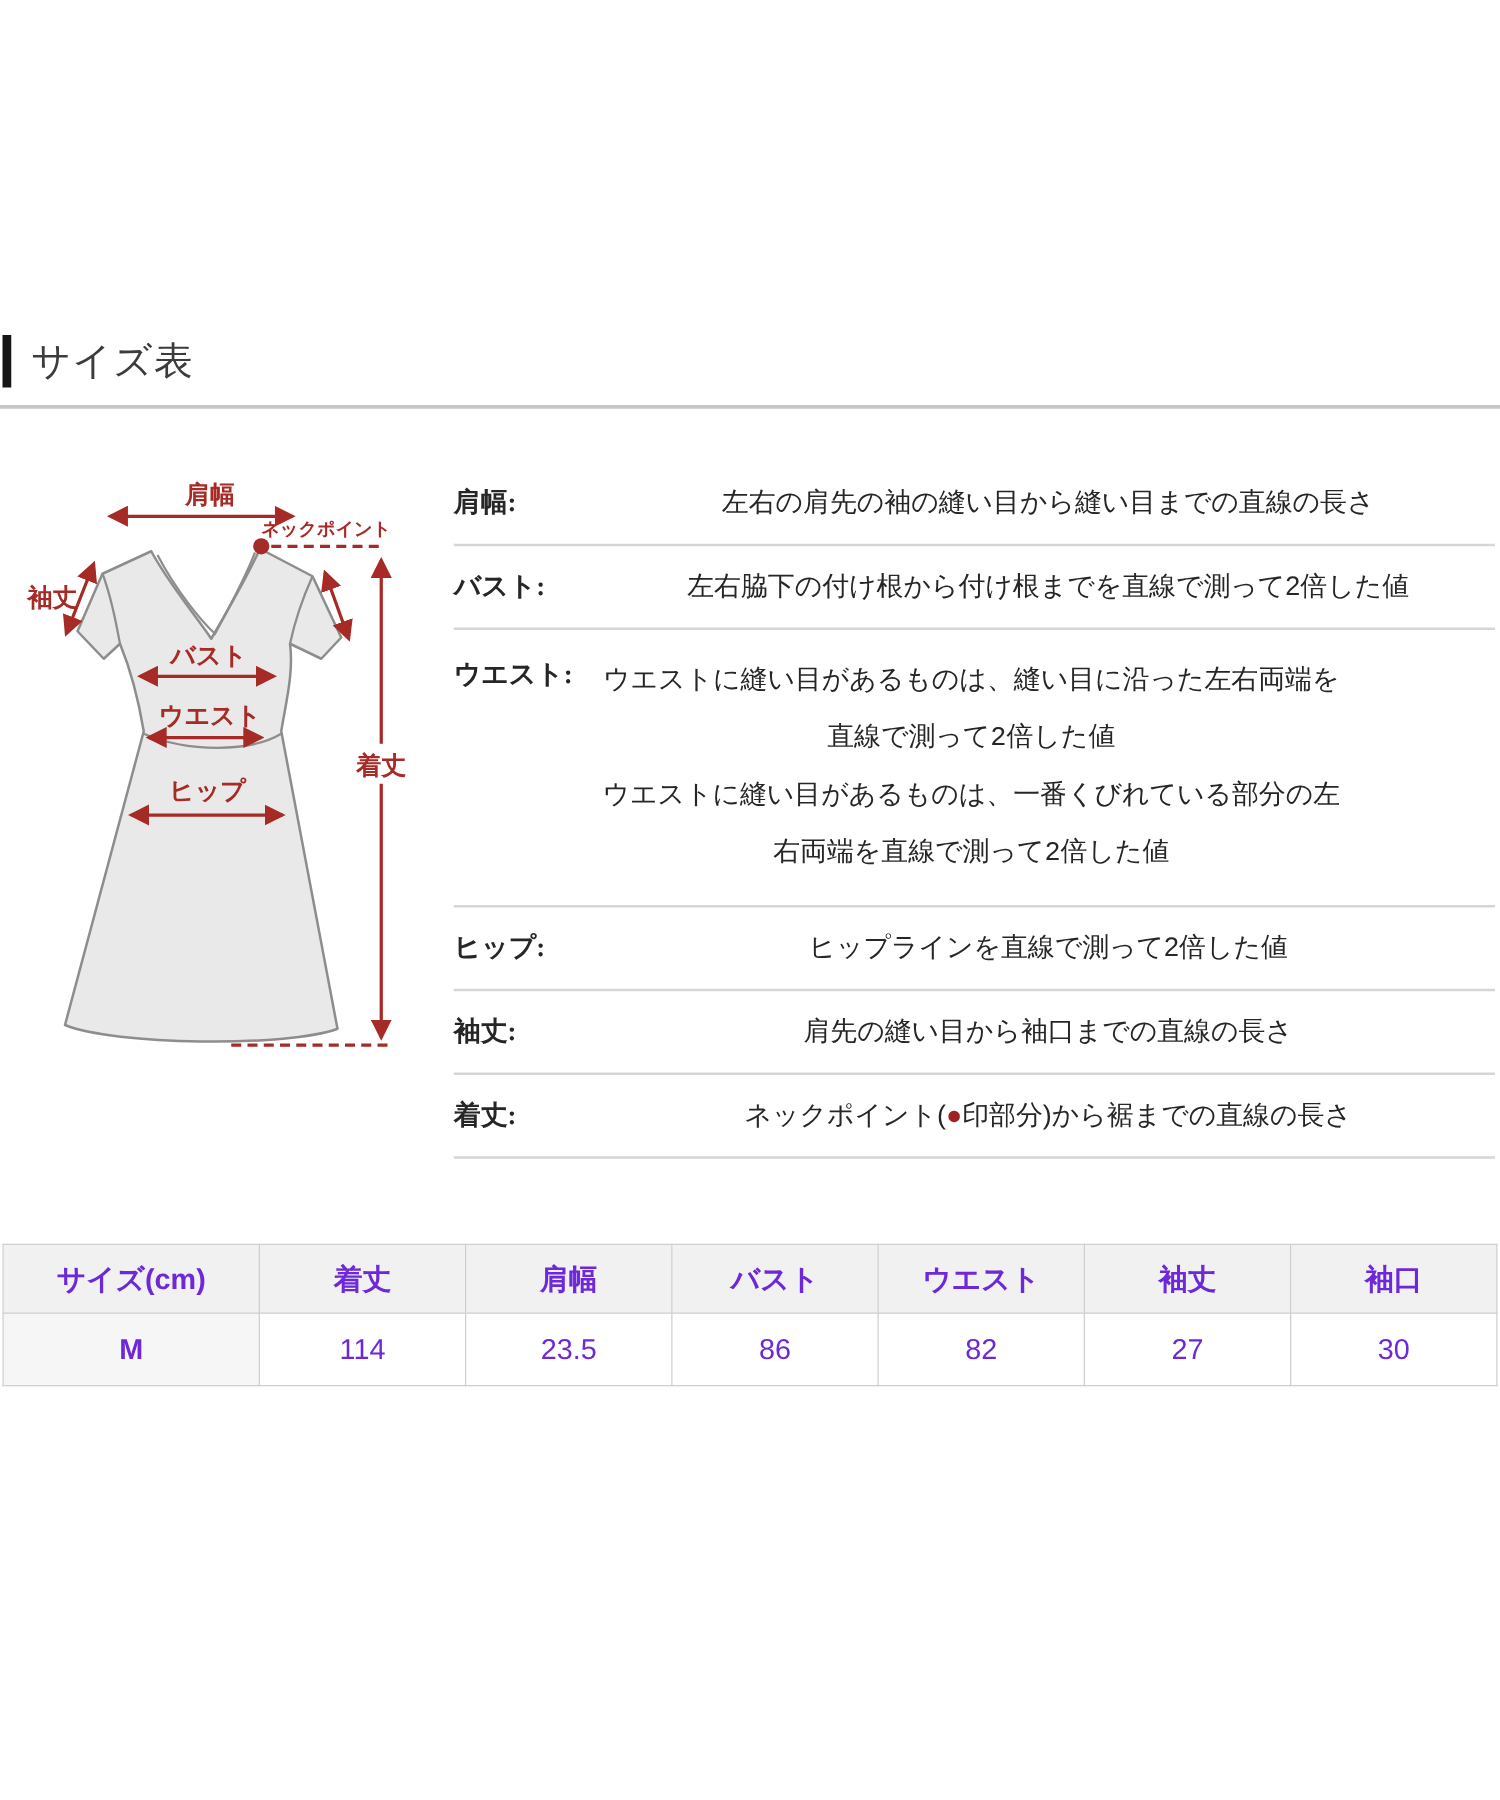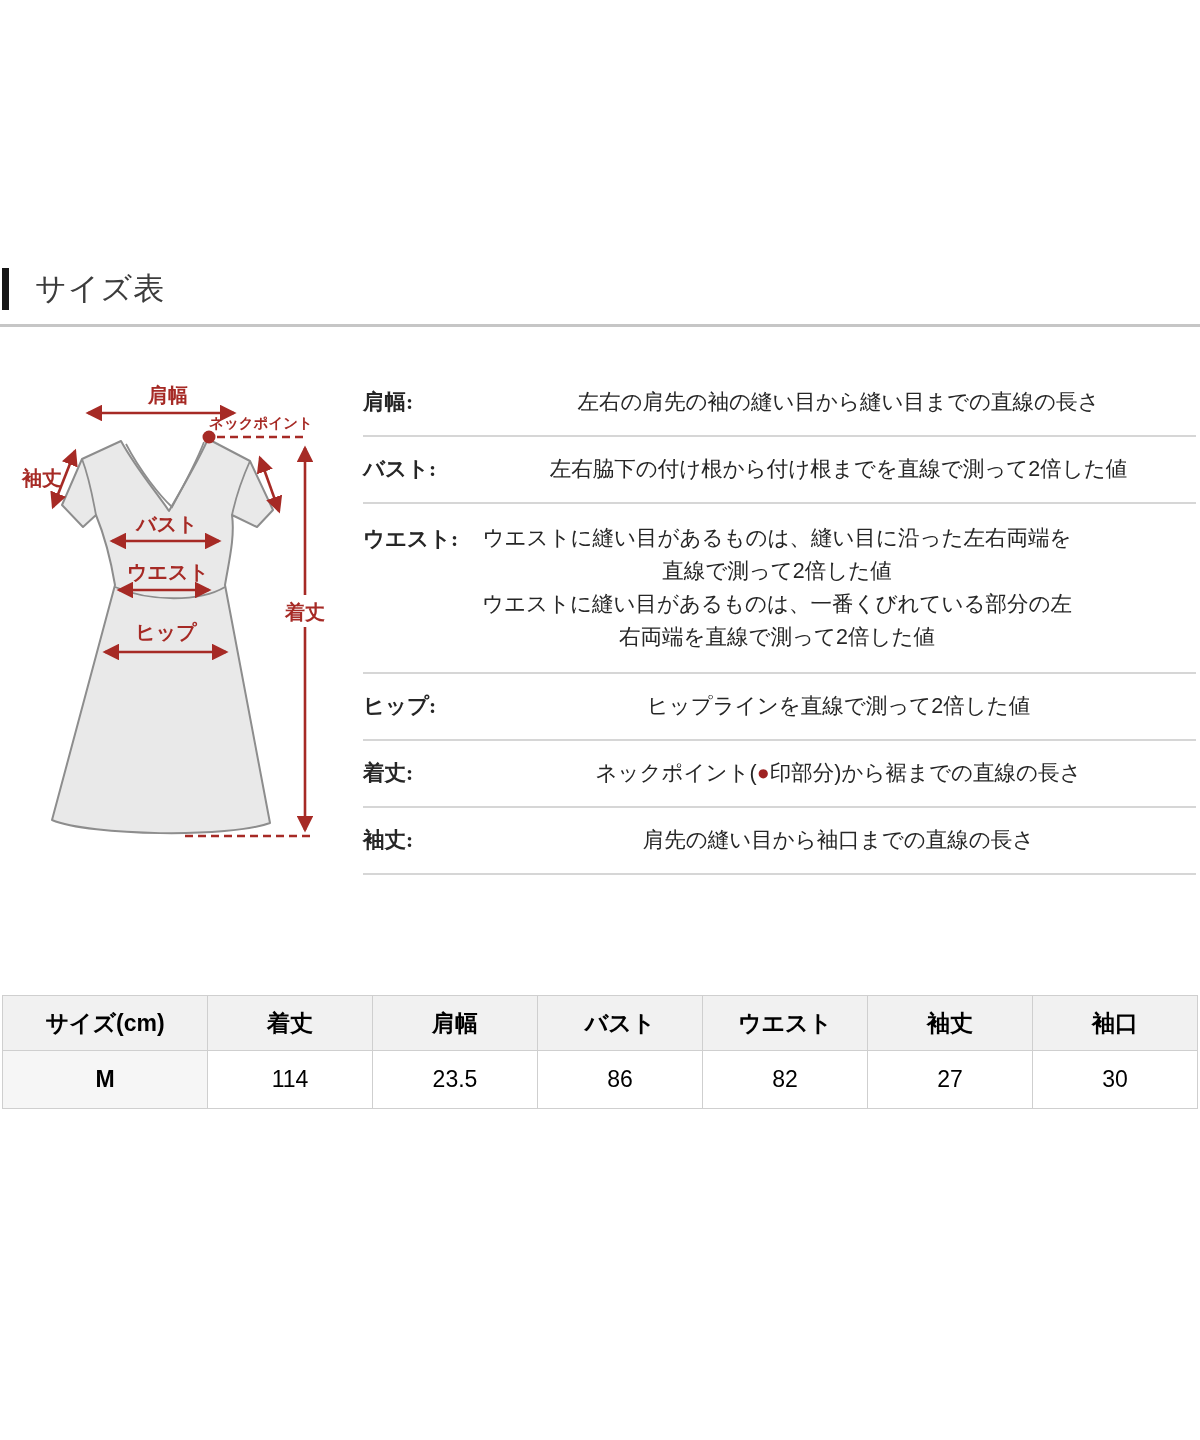--- a/index.html
+++ b/index.html
@@ -8,48 +8,48 @@
     background:#ffffff;
     font-family:"Liberation Sans","DejaVu Sans",sans-serif;
     color:#262626;
     position:relative;
     overflow:hidden;
   }
 
   
   .title-wrap { position:absolute; top:268px; left:2px; display:flex; align-items:center; }
   .title-bar  { width:7px; height:42px; background:#161616; flex:none; }
-  .page-title { font-size:31px; color:#3c3c3c; margin-left:26px; letter-spacing:1px; }
+  .page-title { font-size:31px; color:#3c3c3c; margin-left:16px; letter-spacing:1px; }
   .title-divider { position:absolute; top:324px; left:0; width:1200px; height:3px; background:#c6c6c6; }
 
   
   .diagram { position:absolute; left:20px; top:375px; width:340px; height:495px; }
   .dress-outline { fill:#e9e9e9; stroke:#8d8d8d; stroke-width:2; stroke-linejoin:round; }
   .dress-seam { fill:none; stroke:#8d8d8d; stroke-width:1.8; }
   .ann { stroke:#a62a25; stroke-width:2.6; fill:none; }
   .ann-dash { stroke:#a62a25; stroke-width:2.6; fill:none; stroke-dasharray:8 5; }
   .ann-text { fill:#a62a25; font-weight:bold; font-size:20px; }
   .ann-text-small { fill:#a62a25; font-weight:bold; font-size:14.5px; }
   .label-bg { fill:#ffffff; }
 
   
   .defs { position:absolute; left:363px; top:378px; width:833px; font-size:21.5px; color:#262626; }
   .def-row { display:flex; border-bottom:2px solid #d6d6d6; padding:15px 0 16px; }
   .def-row.first { padding-top:7px; }
   .def-row.waist { padding:18px 0; }
   .def-term { width:118px; flex:none; font-weight:bold; line-height:34px;font-family:Liberation Serif, serif; }
   .def-desc { flex:1; line-height:34px;text-align:center; }
-  .def-row.waist .def-desc { line-height:33px; max-width:592px; }
+  .def-row.waist .def-desc { line-height:46px; max-width:592px;font-family:Liberation Mono, monospace; }
   .red-dot-char { color:#9e2222; }
 
   
   .size-table {
     position:absolute; top:995px; left:2px; width:1196px;
     border-collapse:collapse; table-layout:fixed;
-    text-align:center; font-size:23px; color:#000000;
+    text-align:center; font-size:23px; color:#6d28d9;
   }
   .size-table th, .size-table td { border:1px solid #cfcfcf; padding:0; }
   .size-table th { background:#f1f1f1; height:54px; font-weight:bold; }
   .size-table td { background:#ffffff; height:57px; font-weight:normal; }
   .size-table td.size-cell { background:#f6f6f6; font-weight:bold; }
 </style>
 </head>
 <body>
 
 <div class="title-wrap">
@@ -134,27 +134,27 @@
       <div>ウエストに縫い目があるものは、一番くびれている部分の左右両端を直線で測って2倍した値</div>
     </div>
   </div>
 
   <div class="def-row">
     <div class="def-term">ヒップ:</div>
     <div class="def-desc">ヒップラインを直線で測って2倍した値</div>
   </div>
 
   <div class="def-row">
-    <div class="def-term">着丈:</div>
-    <div class="def-desc"><span>ネックポイント(</span><span class="red-dot-char">●</span><span>印部分)から裾までの直線の長さ</span></div>
+    <div class="def-term">袖丈:</div>
+    <div class="def-desc">肩先の縫い目から袖口までの直線の長さ</div>
   </div>
 
   <div class="def-row">
-    <div class="def-term">袖丈:</div>
-    <div class="def-desc">肩先の縫い目から袖口までの直線の長さ</div>
+    <div class="def-term">着丈:</div>
+    <div class="def-desc"><span>ネックポイント(</span><span class="red-dot-char">●</span><span>印部分)から裾までの直線の長さ</span></div>
   </div>
 
 </div>
 
 <table class="size-table">
   <colgroup>
     <col style="width:205px">
       <col>
       <col>
       <col>

